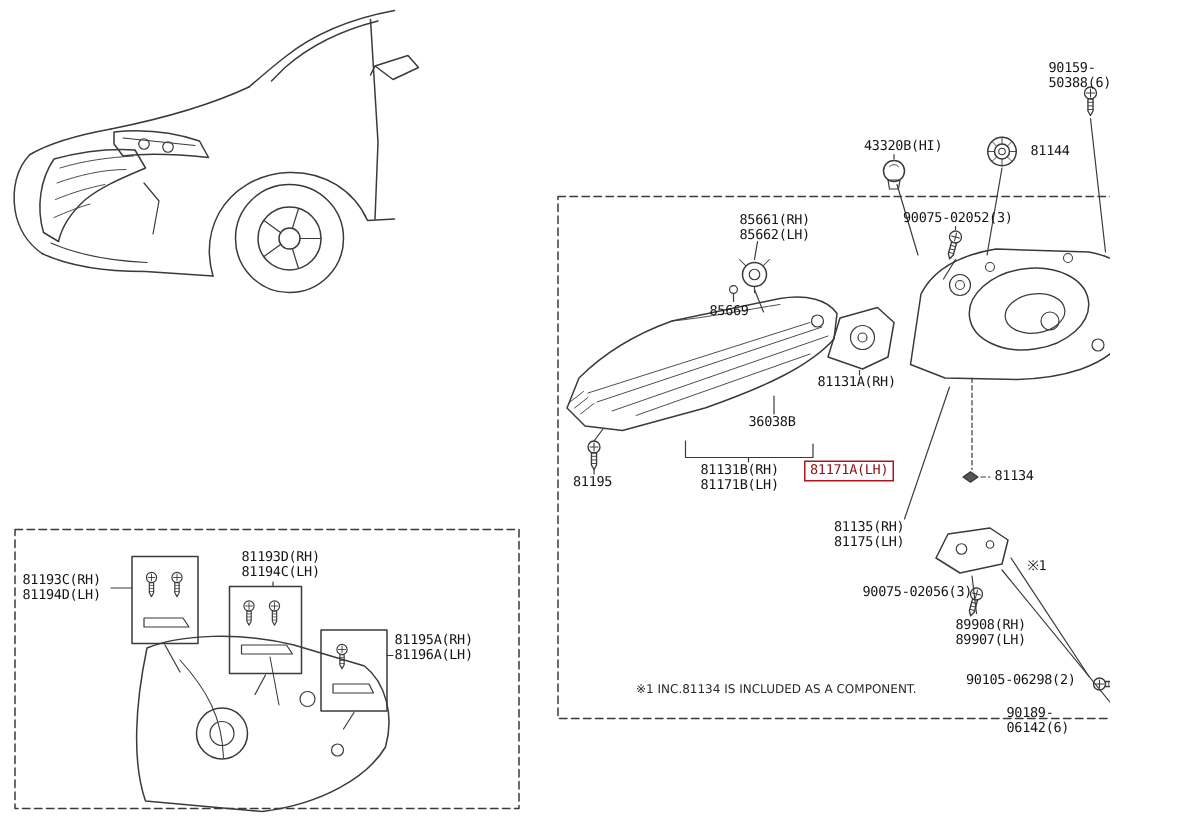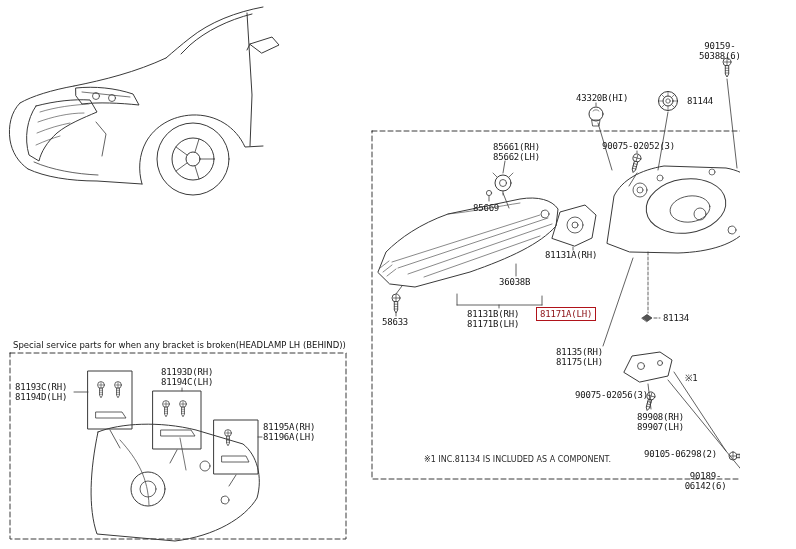--- a/index.html
+++ b/index.html
@@ -1,18 +1,18 @@
 <!DOCTYPE html>
 <html><head>
 <meta charset="utf-8">
 <style>
   html,body{margin:0;padding:0;background:#fff;}
   .stage{
     position:relative;width:740px;height:549px;background:#fff;overflow:hidden;
-    font-family:"DejaVu Sans Mono",monospace;color:#1a1a1a;text-align:center;
+    font-family:"DejaVu Sans Mono",monospace;color:#1a1a1a;
   }
   svg.art{position:absolute;left:0;top:0;}
   .part-label{
     position:absolute;font-size:9px;line-height:10px;white-space:pre-line;
     letter-spacing:-0.2px;color:#141414;cursor:default;
   }
   .part-label.hl{
     border:1.6px solid #b0131a;color:#8b0f14;background:#fff;
     padding:1px 3px;line-height:10px;
   }
@@ -205,36 +205,35 @@
   <div class="part-label" style="left:699px;top:41px">90159-50388(6)</div>
   <div class="part-label" style="left:576px;top:93px">43320B(HI)</div>
   <div class="part-label" style="left:687px;top:96px">81144</div>
   <div class="part-label" style="left:493px;top:142px">85661(RH)
 85662(LH)</div>
   <div class="part-label" style="left:602px;top:141px">90075-02052(3)</div>
   <div class="part-label" style="left:473px;top:203px">85669</div>
   <div class="part-label" style="left:545px;top:250px">81131A(RH)</div>
   <div class="part-label hl" style="left: 536px; top: 259px; border-color: rgb(176, 19, 26); color: rgb(139, 15, 20); margin-top: 48px;">81171A(LH)</div>
   <div class="part-label" style="left:499px;top:277px">36038B</div>
-  <div class="part-label" style="left:382px;top:317px">58633</div>
+  <div class="part-label" style="left:382px;top:317px">81195</div>
   <div class="part-label" style="left:467px;top:309px">81131B(RH)
 81171B(LH)</div>
   <div class="part-label" style="left:663px;top:313px">81134</div>
   <div class="part-label" style="left:556px;top:347px">81135(RH)
 81175(LH)</div>
   <div class="part-label" style="left:575px;top:390px">90075-02056(3)</div>
   <div class="part-label" style="left:637px;top:412px">89908(RH)
 89907(LH)</div>
   <div class="part-label" style="left:685px;top:373px">※1</div>
   <div class="part-label" style="left:644px;top:449px">90105-06298(2)</div>
   <div class="part-label" style="left:671px;top:471px">90189-06142(6)</div>
   <div class="part-label" style="left:15px;top:382px">81193C(RH)
 81194D(LH)</div>
   <div class="part-label" style="left:161px;top:367px">81193D(RH)
 81194C(LH)</div>
   <div class="part-label" style="left:263px;top:422px">81195A(RH)
 81196A(LH)</div>
 
-  <div class="note" style="left:13px;top:340px">Special service parts for when any bracket is broken(HEADLAMP LH (BEHIND))</div>
   <div class="footnote" style="left:424px;top:455px">※1  INC.81134 IS INCLUDED AS A COMPONENT.</div>
   <div class="figcode" style="left:743px;top:531px">817096E</div>
 
 </div>
 
 </body></html>

